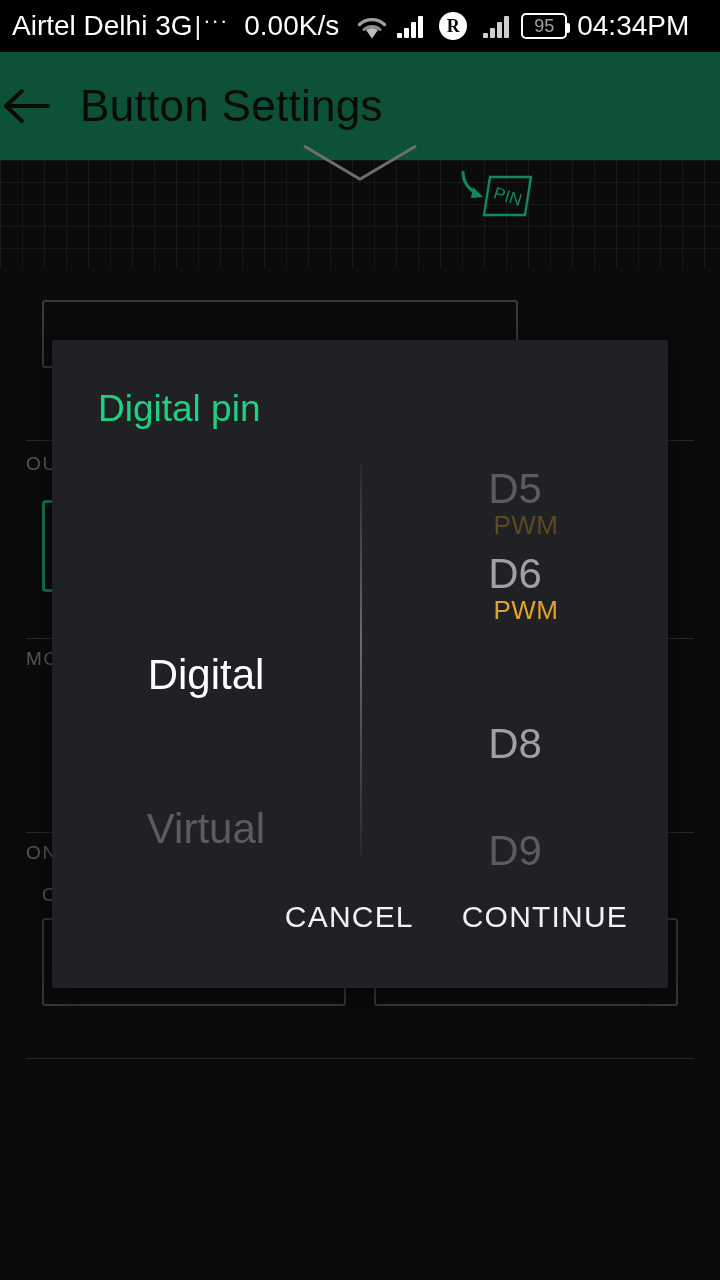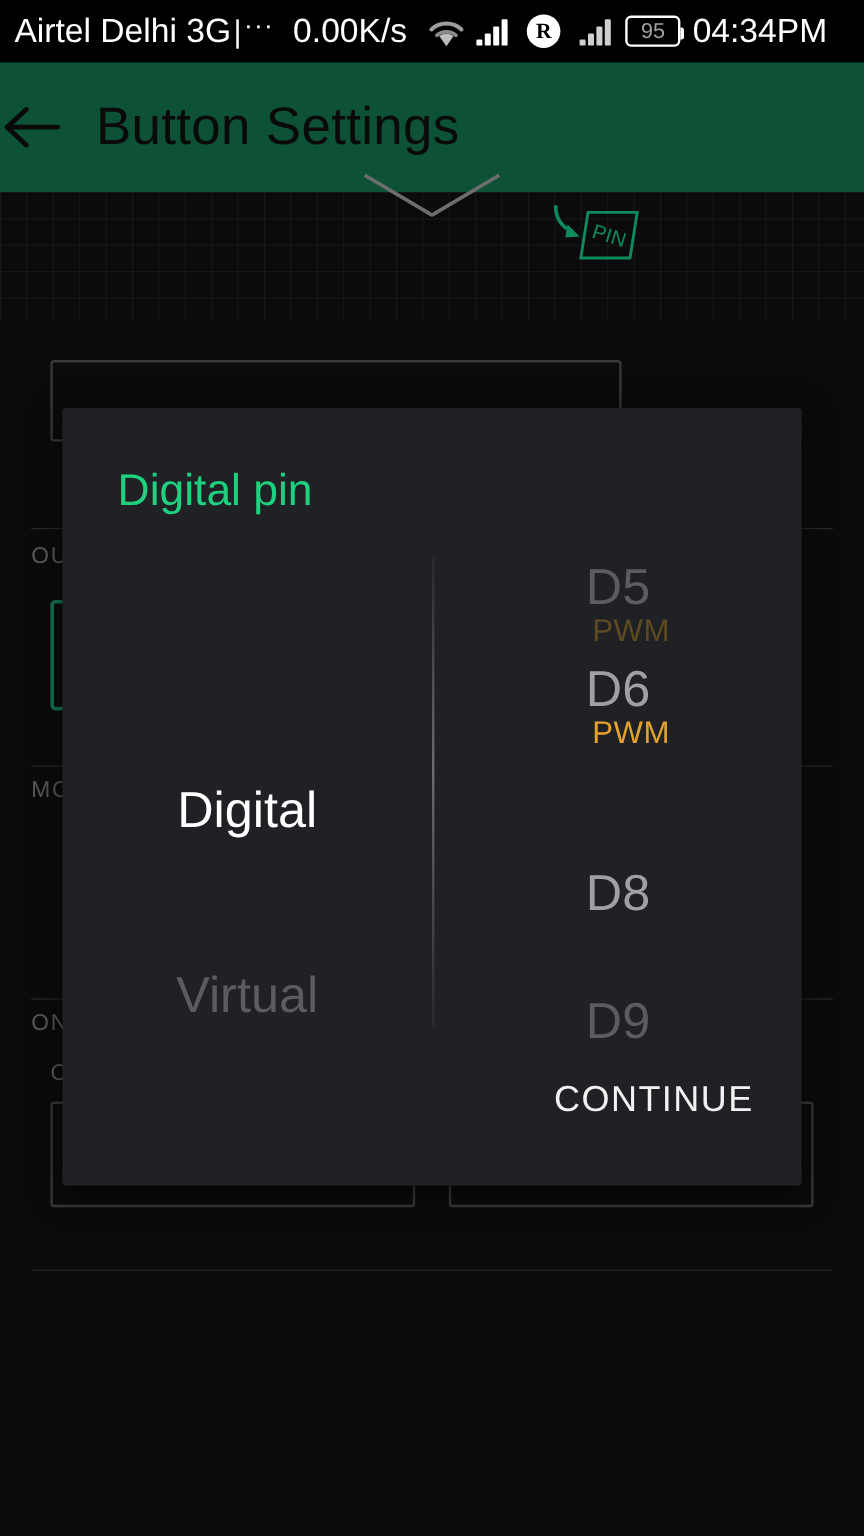--- a/index.html
+++ b/index.html
@@ -244,17 +244,18 @@
       <div class="wheel-item" style="top:275px;">
         <span class="wi-label lv-1">D8</span>
       </div>
       <div class="wheel-item" style="top:360px;margin-top:22px;">
         <span class="wi-label lv-2">D9</span>
         <span class="wi-pwm pwm-2">PWM</span>
       </div>
     </div>
 
     <div id="dialog-actions">
+      <button class="dlg-btn">CANCEL</button>
       <button class="dlg-btn">CONTINUE</button>
     </div>
   </div>
 
 </div>
 
 </body></html>

